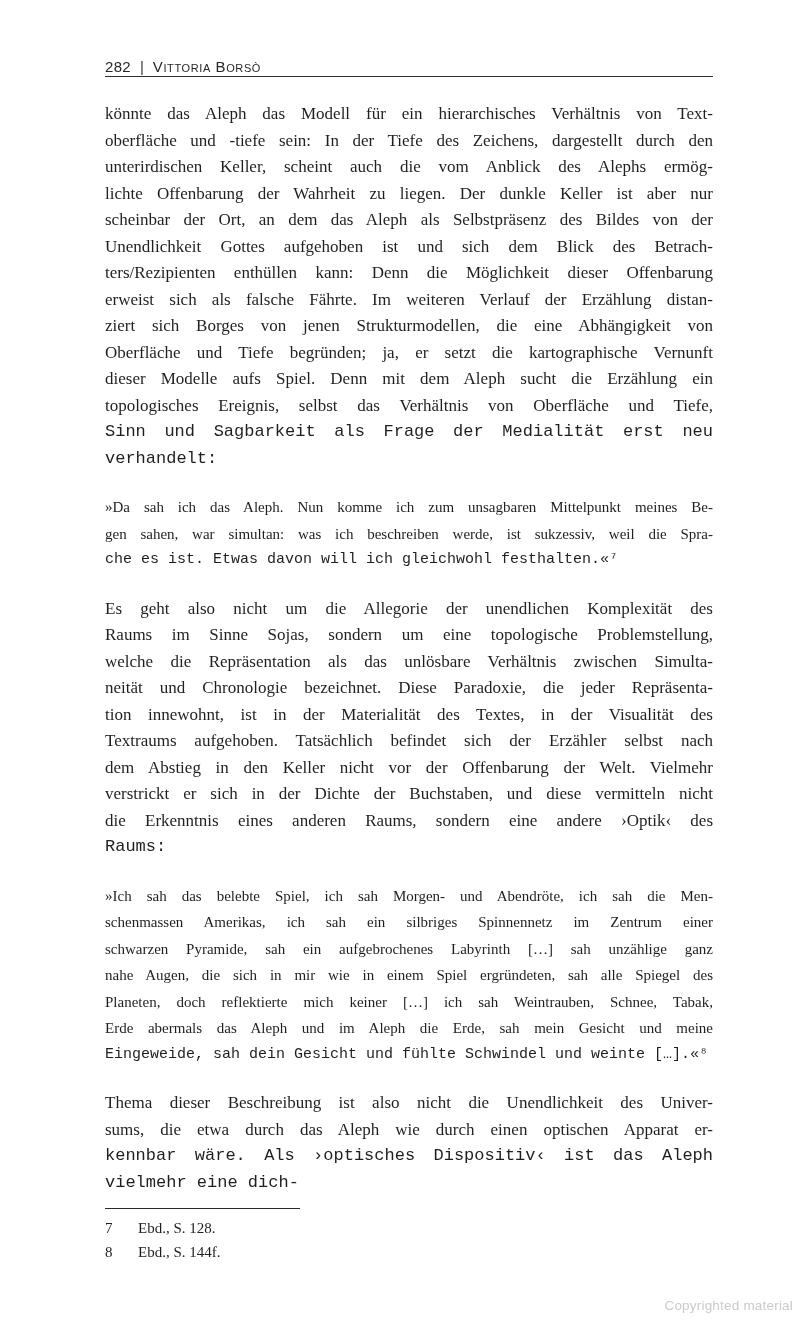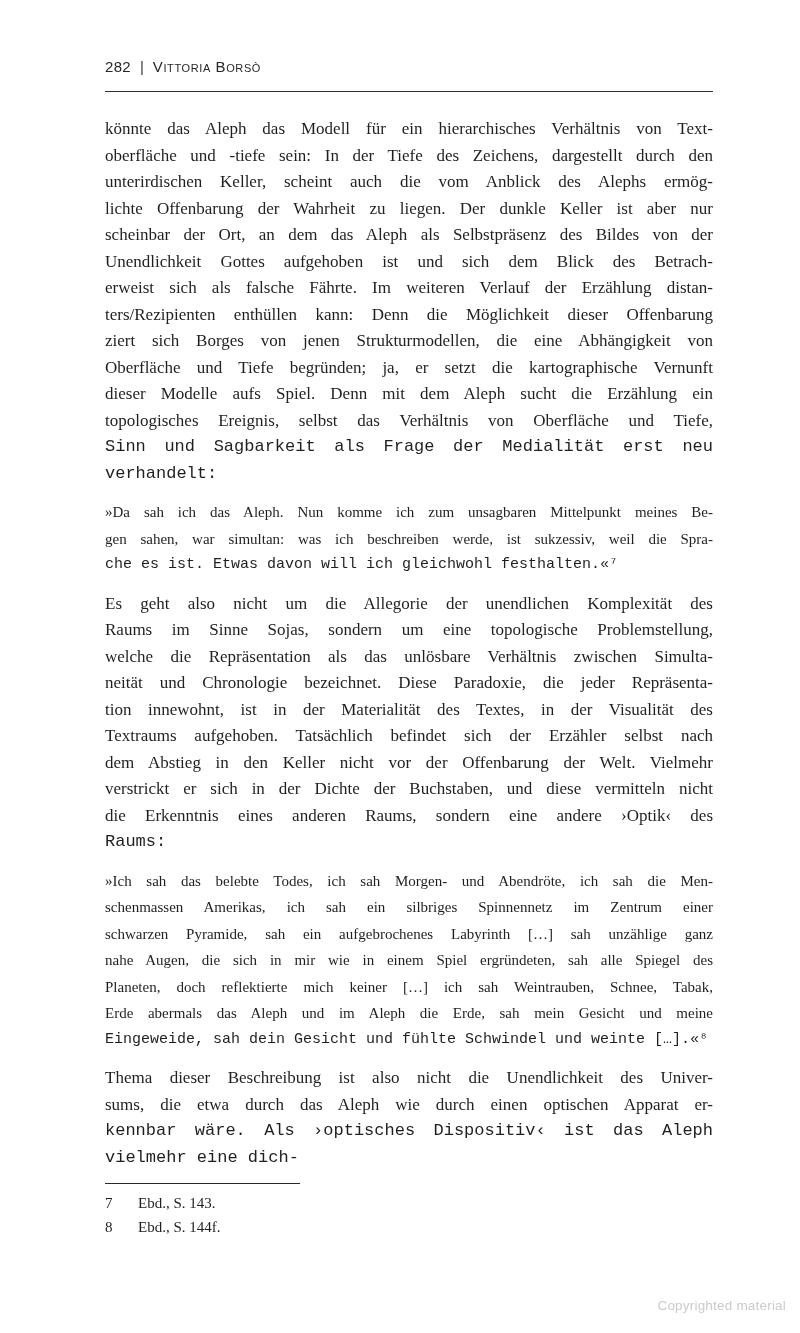--- a/index.html
+++ b/index.html
@@ -17,32 +17,32 @@
     position: absolute;
     left: 105px;
     top: 58px;
     width: 608px;
   }
   .running-header {
     font-family: "Liberation Sans", "DejaVu Sans", sans-serif;
     font-size: 15px;
     line-height: 18px;
     color: #272727;
-    padding-bottom: 15px;
+    padding-bottom: 0;
     border-bottom: 1.5px solid #2e2e2e;
     display: flex;
     align-items: baseline;
   }
   .running-header .page-number { letter-spacing: 0.3px; }
   .running-header .separator { margin: 0 9px; font-weight: 300; color: #3a3a3a; }
   .running-header .author-name {
     font-variant: small-caps;
     letter-spacing: 0.6px;
   }
-  .text-block { margin-top: 12px; }
+  .text-block { margin-top: 22px; }
   .text-block.first { margin-top: 24px; }
   .para {
     font-size: 17px;
     line-height: 26.5px;
   }
   .quote {
     font-size: 15px;
     line-height: 26.5px;
   }
   .para > div, .quote > div {
@@ -61,21 +61,21 @@
     margin-bottom: 7px;
   }
   .footnote {
     font-size: 15px;
     line-height: 24px;
     display: flex;
   }
   .footnote .fn-number { width: 33px; flex: 0 0 33px; }
   .watermark {
     position: absolute;
-    right: 14px;
+    right: 7px;
     bottom: 20px;
     font-family: "Liberation Sans", "DejaVu Sans", sans-serif;
     font-size: 13.5px;
     color: #c9cbca;
     letter-spacing: 0.2px;
   }
 </style>
 </head>
 <body>
 
@@ -87,22 +87,22 @@
     <span class="author-name">Vittoria Borsò</span>
   </div>
 
   <div class="text-block para first">
       <div>könnte das Aleph das Modell für ein hierarchisches Verhältnis von Text-</div>
       <div>oberfläche und -tiefe sein: In der Tiefe des Zeichens, dargestellt durch den</div>
       <div>unterirdischen Keller, scheint auch die vom Anblick des Alephs ermög-</div>
       <div>lichte Offenbarung der Wahrheit zu liegen. Der dunkle Keller ist aber nur</div>
       <div>scheinbar der Ort, an dem das Aleph als Selbstpräsenz des Bildes von der</div>
       <div>Unendlichkeit Gottes aufgehoben ist und sich dem Blick des Betrach-</div>
+      <div>ters/Rezipienten enthüllen kann: Denn die Möglichkeit dieser Offenbarung</div>
       <div>erweist sich als falsche Fährte. Im weiteren Verlauf der Erzählung distan-</div>
-      <div>ters/Rezipienten enthüllen kann: Denn die Möglichkeit dieser Offenbarung</div>
       <div>ziert sich Borges von jenen Strukturmodellen, die eine Abhängigkeit von</div>
       <div>Oberfläche und Tiefe begründen; ja, er setzt die kartographische Vernunft</div>
       <div>dieser Modelle aufs Spiel. Denn mit dem Aleph sucht die Erzählung ein</div>
       <div>topologisches Ereignis, selbst das Verhältnis von Oberfläche und Tiefe,</div>
       <div>Sinn und Sagbarkeit als Frage der Medialität erst neu verhandelt:</div>
     </div>
 
   <div class="text-block quote">
       <div>»Da sah ich das Aleph. Nun komme ich zum unsagbaren Mittelpunkt meines Be-</div>
       <div>gen sahen, war simultan: was ich beschreiben werde, ist sukzessiv, weil die Spra-</div>
@@ -116,40 +116,40 @@
       <div>neität und Chronologie bezeichnet. Diese Paradoxie, die jeder Repräsenta-</div>
       <div>tion innewohnt, ist in der Materialität des Textes, in der Visualität des</div>
       <div>Textraums aufgehoben. Tatsächlich befindet sich der Erzähler selbst nach</div>
       <div>dem Abstieg in den Keller nicht vor der Offenbarung der Welt. Vielmehr</div>
       <div>verstrickt er sich in der Dichte der Buchstaben, und diese vermitteln nicht</div>
       <div>die Erkenntnis eines anderen Raums, sondern eine andere ›Optik‹ des</div>
       <div>Raums:</div>
     </div>
 
   <div class="text-block quote">
-      <div>»Ich sah das belebte Todes, ich sah Morgen- und Abendröte, ich sah die Men-</div>
+      <div>»Ich sah das belebte Spiel, ich sah Morgen- und Abendröte, ich sah die Men-</div>
       <div>schenmassen Amerikas, ich sah ein silbriges Spinnennetz im Zentrum einer</div>
       <div>schwarzen Pyramide, sah ein aufgebrochenes Labyrinth […] sah unzählige ganz</div>
       <div>nahe Augen, die sich in mir wie in einem Spiel ergründeten, sah alle Spiegel des</div>
       <div>Planeten, doch reflektierte mich keiner […] ich sah Weintrauben, Schnee, Tabak,</div>
       <div>Erde abermals das Aleph und im Aleph die Erde, sah mein Gesicht und meine</div>
       <div>Eingeweide, sah dein Gesicht und fühlte Schwindel und weinte […].«⁸</div>
     </div>
 
   <div class="text-block para">
       <div>Thema dieser Beschreibung ist also nicht die Unendlichkeit des Univer-</div>
       <div>sums, die etwa durch das Aleph wie durch einen optischen Apparat er-</div>
       <div>kennbar wäre. Als ›optisches Dispositiv‹ ist das Aleph vielmehr eine dich-</div>
     </div>
 
   <div class="footnote-area">
     <div class="footnote-rule"></div>
     <div class="footnote">
       <span class="fn-number">7</span>
-      <span class="fn-text">Ebd., S. 143.</span>
+      <span class="fn-text">Ebd., S. 128.</span>
     </div>
     <div class="footnote">
       <span class="fn-number">8</span>
       <span class="fn-text">Ebd., S. 144f.</span>
     </div>
   </div>
 
 </div>
 
 <div class="watermark">Copyrighted material</div>

